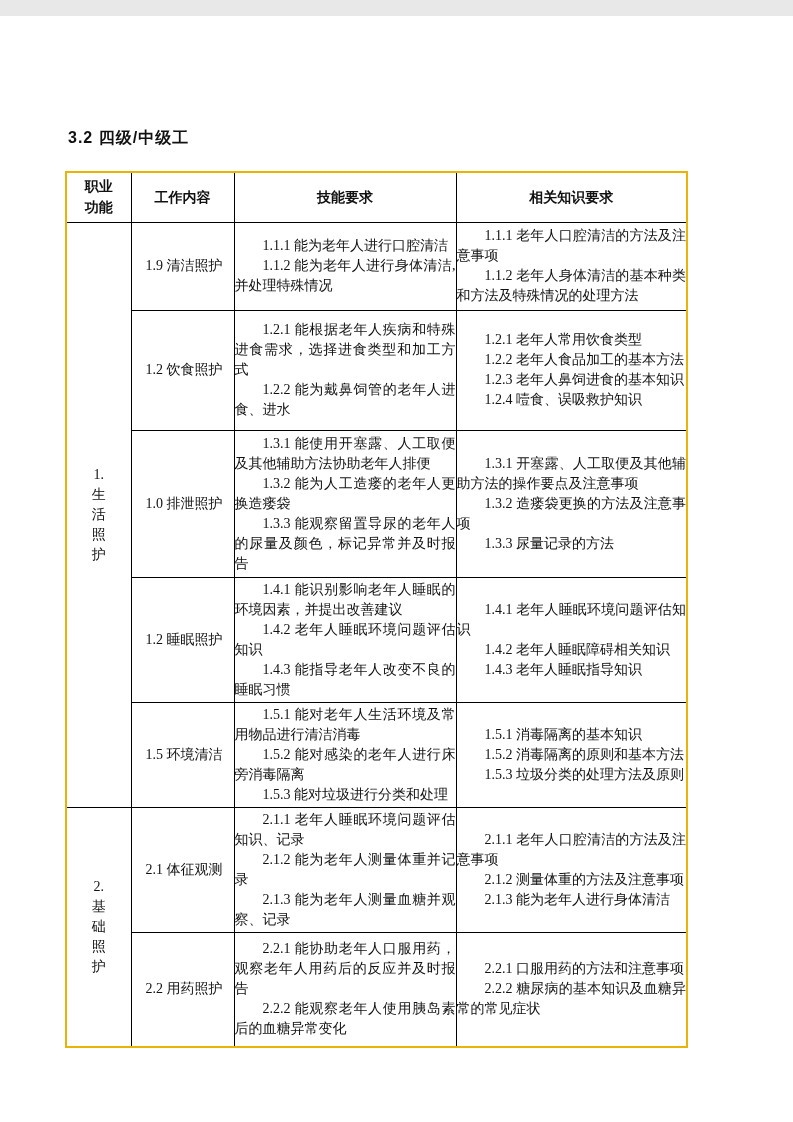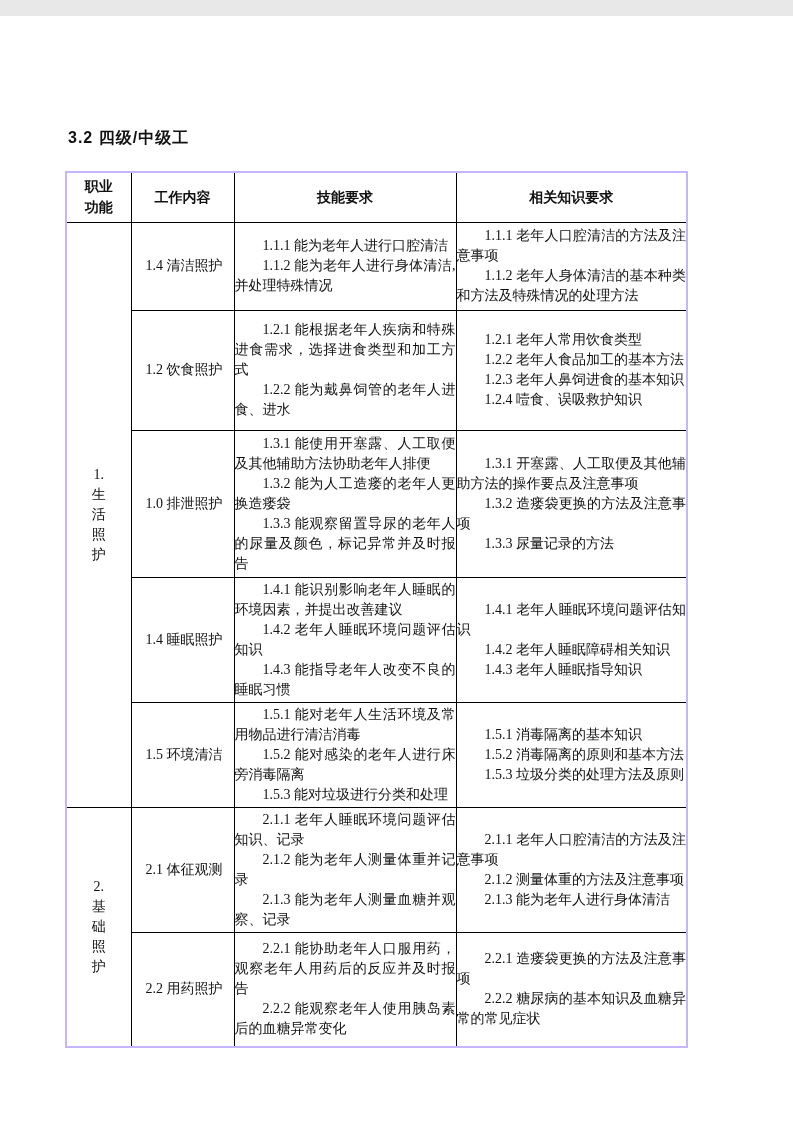--- a/index.html
+++ b/index.html
@@ -20,21 +20,21 @@
     font-size:16px;
     letter-spacing:1px;
     color:#111111;
   }
   table.std{
     position:absolute;
     left:65px;top:155px;
     width:621px;
     border-collapse:collapse;
     table-layout:fixed;
-    border:2px solid #c4b5fd;
+    border:2px solid #eab308;
   }
   table.std td,table.std th{
     border:1px solid #000;
     vertical-align:middle;
     padding:2px 0;
     font-size:14px;
     line-height:20px;
     color:#111111;
   }
   table.std th{
@@ -103,21 +103,21 @@
 
     <tr style="height:88px">
       <td class="func-cell" rowspan="5">
         <div>1.</div>
         <div>生</div>
         <div>活</div>
         <div>照</div>
         <div>护</div>
       </td>
       <td class="work-cell">
-        <div class="work-text">1.4 清洁照护</div>
+        <div class="work-text">1.9 清洁照护</div>
       </td>
       <td class="skills-cell">
         <p class="para">1.1.1 能为老年人进行口腔清洁</p>
         <p class="para">1.1.2 能为老年人进行身体清洁,并处理特殊情况</p>
       </td>
       <td class="knowledge-cell">
         <p class="para">1.1.1 老年人口腔清洁的方法及注意事项</p>
         <p class="para">1.1.2 老年人身体清洁的基本种类和方法及特殊情况的处理方法</p>
       </td>
     </tr>
@@ -149,21 +149,21 @@
       </td>
       <td class="knowledge-cell">
         <p class="para">1.3.1 开塞露、人工取便及其他辅助方法的操作要点及注意事项</p>
         <p class="para">1.3.2 造瘘袋更换的方法及注意事项</p>
         <p class="para">1.3.3 尿量记录的方法</p>
       </td>
     </tr>
 
     <tr style="height:125px">
       <td class="work-cell">
-        <div class="work-text">1.4 睡眠照护</div>
+        <div class="work-text">1.2 睡眠照护</div>
       </td>
       <td class="skills-cell">
         <p class="para">1.4.1 能识别影响老年人睡眠的环境因素，并提出改善建议</p>
         <p class="para">1.4.2 老年人睡眠环境问题评估知识</p>
         <p class="para">1.4.3 能指导老年人改变不良的睡眠习惯</p>
       </td>
       <td class="knowledge-cell">
         <p class="para">1.4.1 老年人睡眠环境问题评估知识</p>
         <p class="para">1.4.2 老年人睡眠障碍相关知识</p>
         <p class="para">1.4.3 老年人睡眠指导知识</p>
@@ -211,21 +211,21 @@
 
     <tr style="height:115px">
       <td class="work-cell">
         <div class="work-text">2.2 用药照护</div>
       </td>
       <td class="skills-cell">
         <p class="para">2.2.1 能协助老年人口服用药，观察老年人用药后的反应并及时报告</p>
         <p class="para">2.2.2 能观察老年人使用胰岛素后的血糖异常变化</p>
       </td>
       <td class="knowledge-cell">
-        <p class="para">2.2.1 造瘘袋更换的方法及注意事项</p>
+        <p class="para">2.2.1 口服用药的方法和注意事项</p>
         <p class="para">2.2.2 糖尿病的基本知识及血糖异常的常见症状</p>
       </td>
     </tr>
 
   </tbody>
     </table>
 
 
 </div>
 

